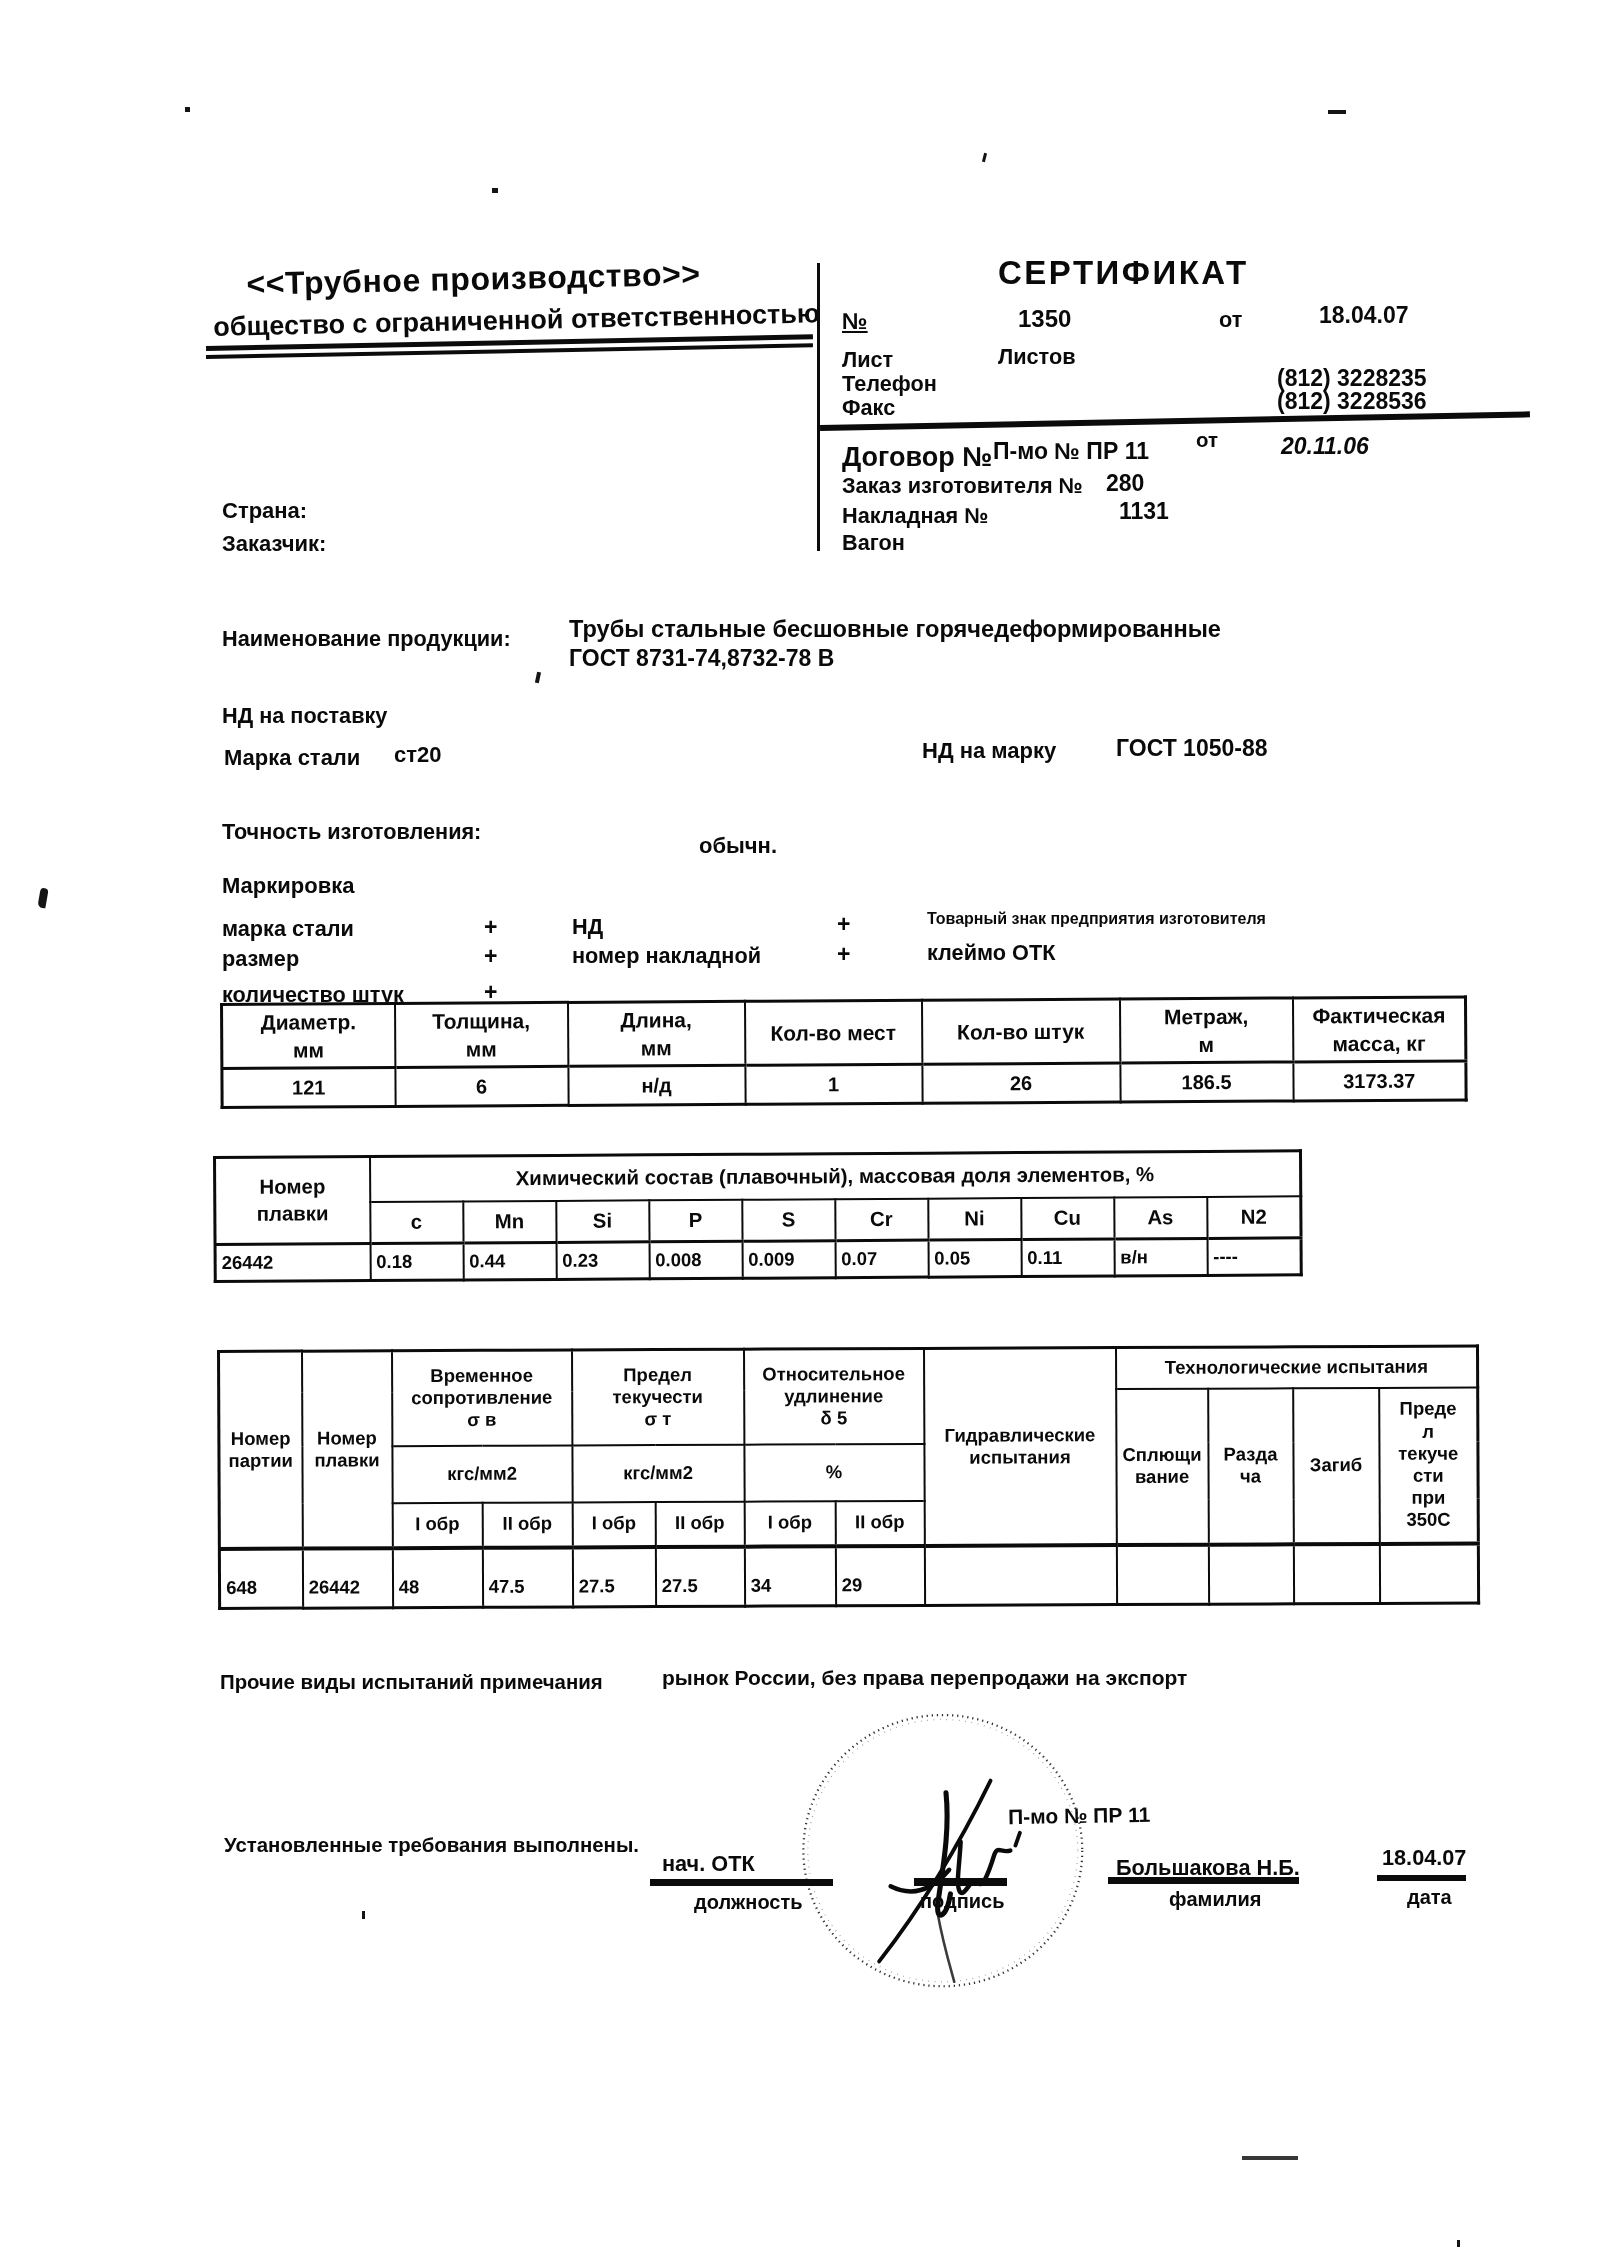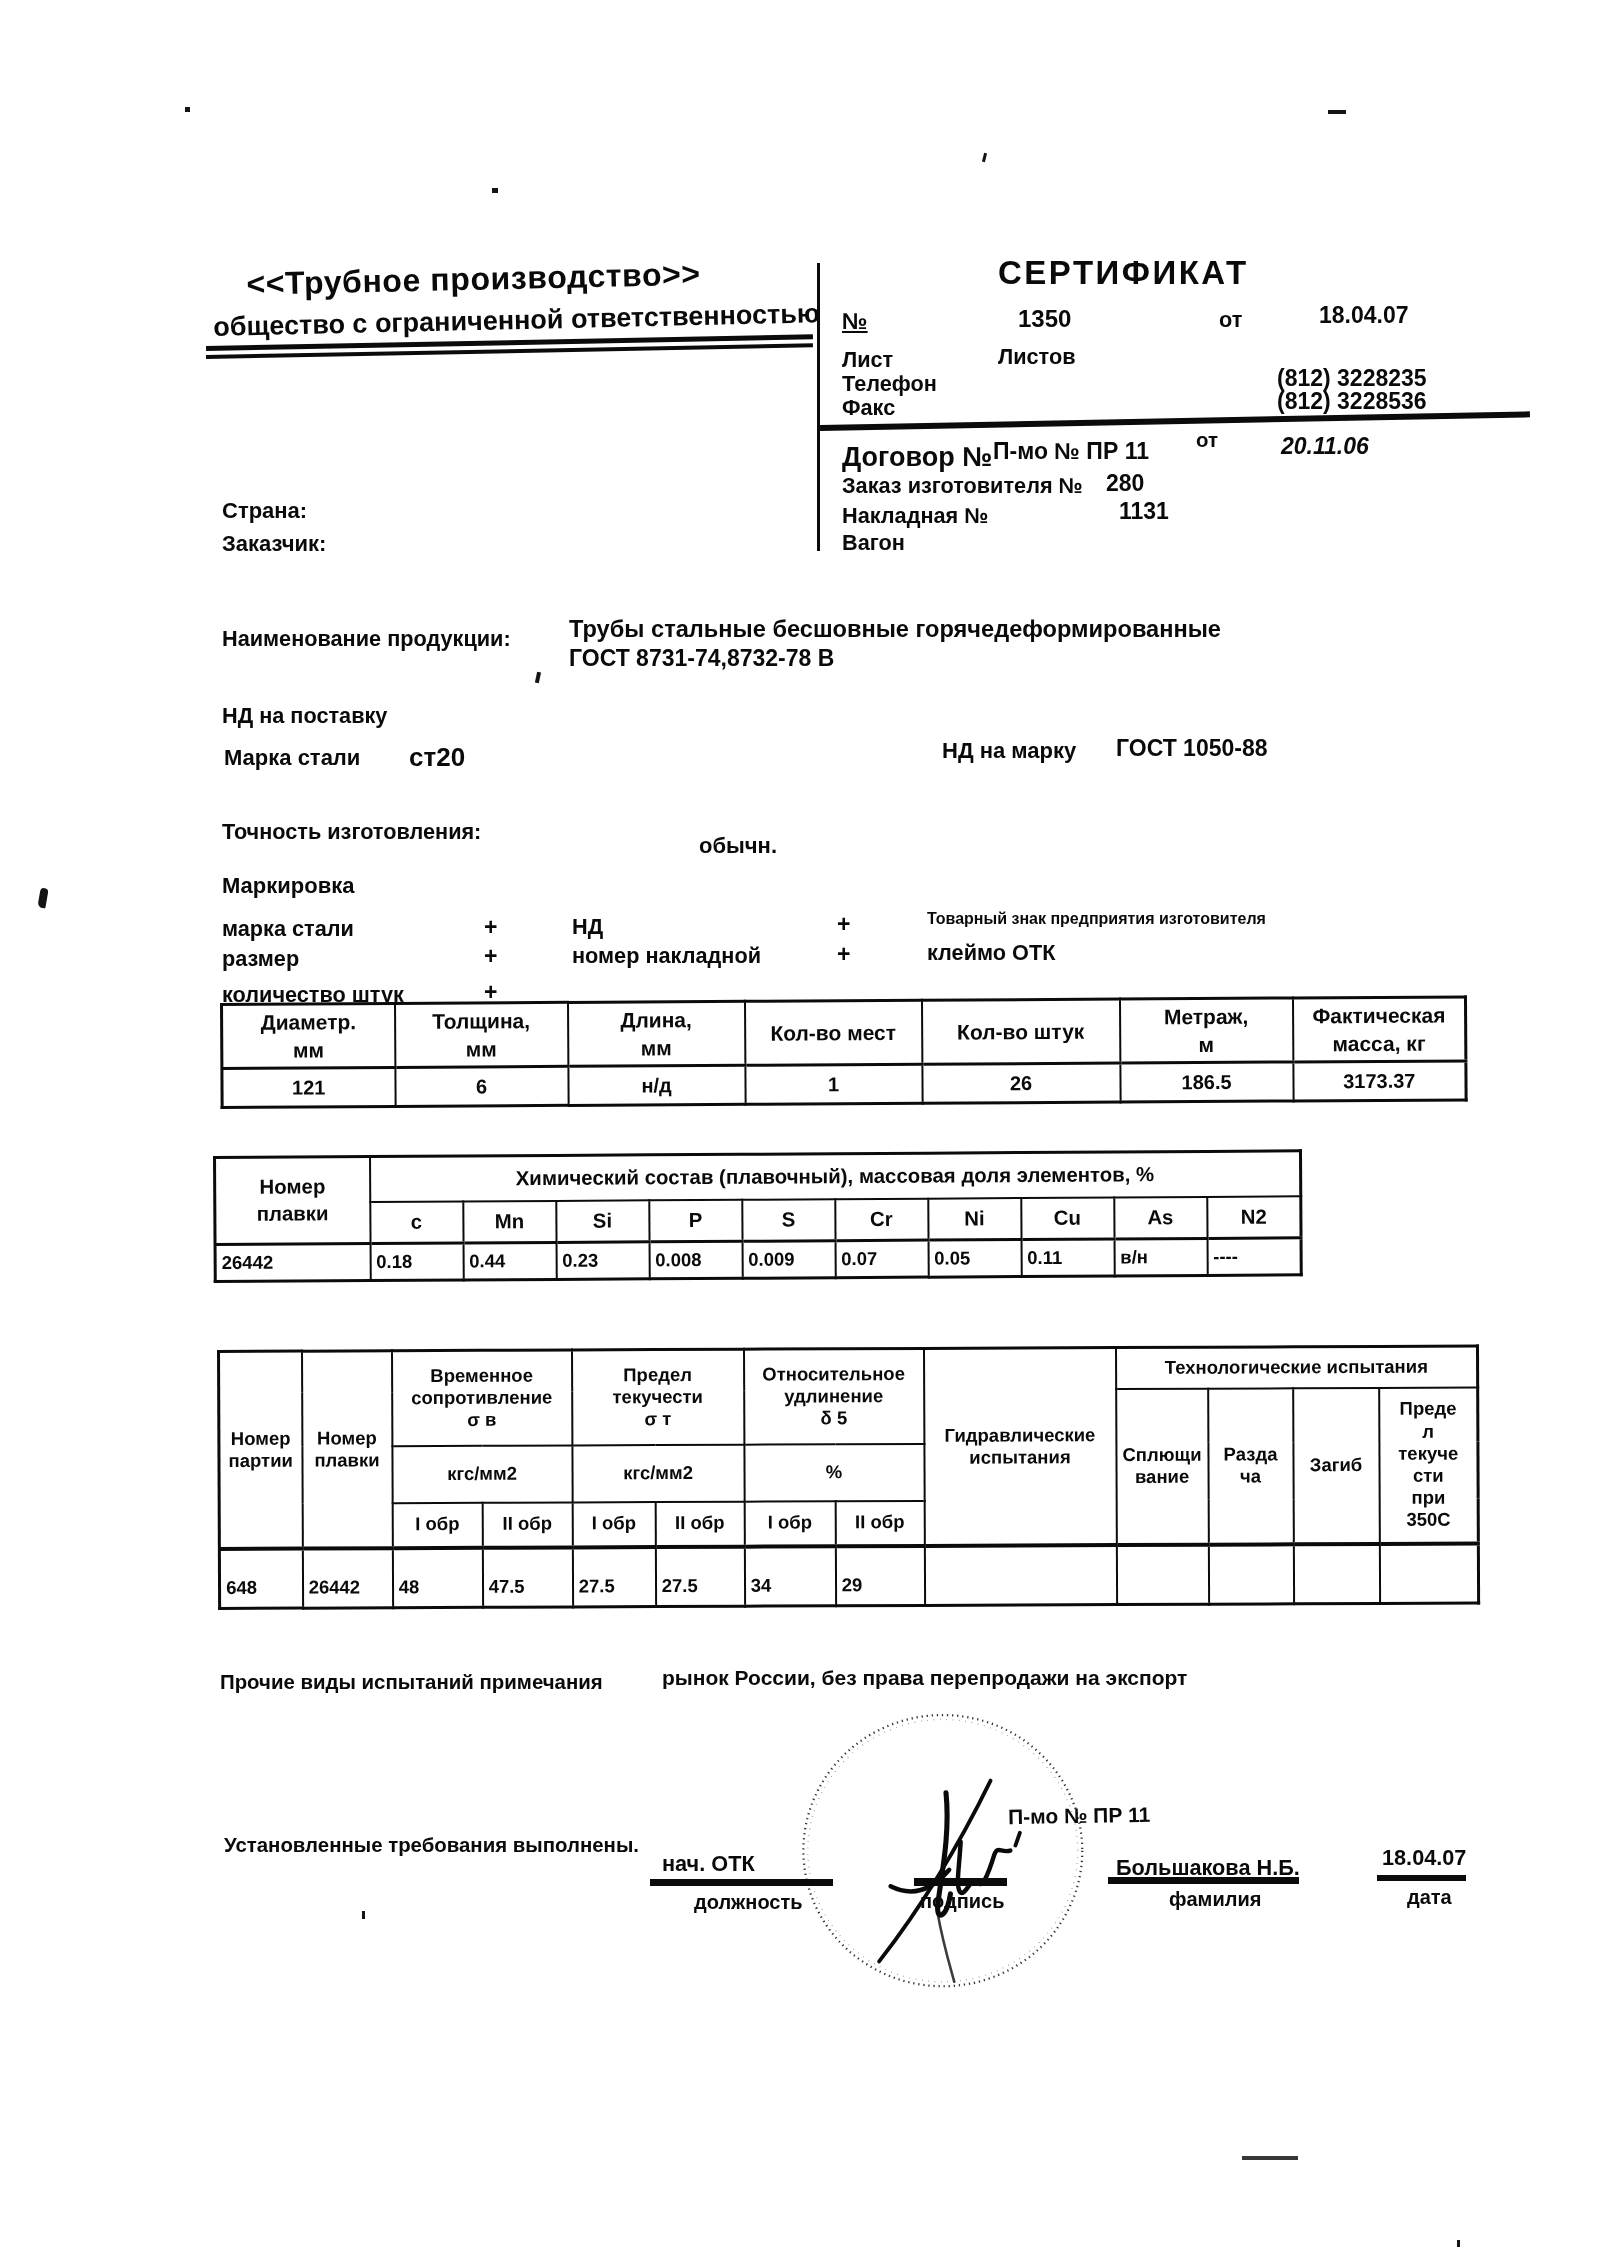--- a/index.html
+++ b/index.html
@@ -88,22 +88,22 @@
   <div class="abs t" style="left:222px;top:497px;font-size:22px;">Страна:</div>
   <div class="abs t" style="left:222px;top:530px;font-size:22px;">Заказчик:</div>
 
   <div class="abs t" style="left:222px;top:625px;font-size:21.7px;">Наименование продукции:</div>
   <div class="abs t" style="left:569px;top:615px;font-size:23.6px;">Трубы стальные бесшовные горячедеформированные</div>
   <div class="abs t" style="left:569px;top:644px;font-size:23px;">ГОСТ 8731-74,8732-78 В</div>
 
   <div class="abs t" style="left:222px;top:702px;font-size:21.7px;">НД на поставку</div>
 
   <div class="abs t" style="left:224px;top:744px;font-size:22px;">Марка стали</div>
-  <div class="abs t" style="left:409px;top:741px;font-size:26px;">ст20</div>
-  <div class="abs t" style="left:922px;top:737px;font-size:22px;margin-left:20px;">НД на марку</div>
+  <div class="abs t" style="left:394px;top:741px;font-size:22px;">ст20</div>
+  <div class="abs t" style="left:922px;top:737px;font-size:22px;">НД на марку</div>
   <div class="abs t" style="left:1116px;top:734px;font-size:23px;">ГОСТ  1050-88</div>
 
   <div class="abs t" style="left:222px;top:818px;font-size:21.7px;">Точность изготовления:</div>
   <div class="abs t" style="left:699px;top:813px;font-size:22px;margin-top:19px;">обычн.</div>
 
   <div class="abs t" style="left:222px;top:872px;font-size:22px;">Маркировка</div>
 
   <div class="abs t" style="left:222px;top:915px;font-size:21.7px;">марка стали</div>
   <div class="abs t" style="left:484px;top:913px;font-size:23px;">+</div>
   <div class="abs t" style="left:572px;top:913px;font-size:21.7px;">НД</div>

